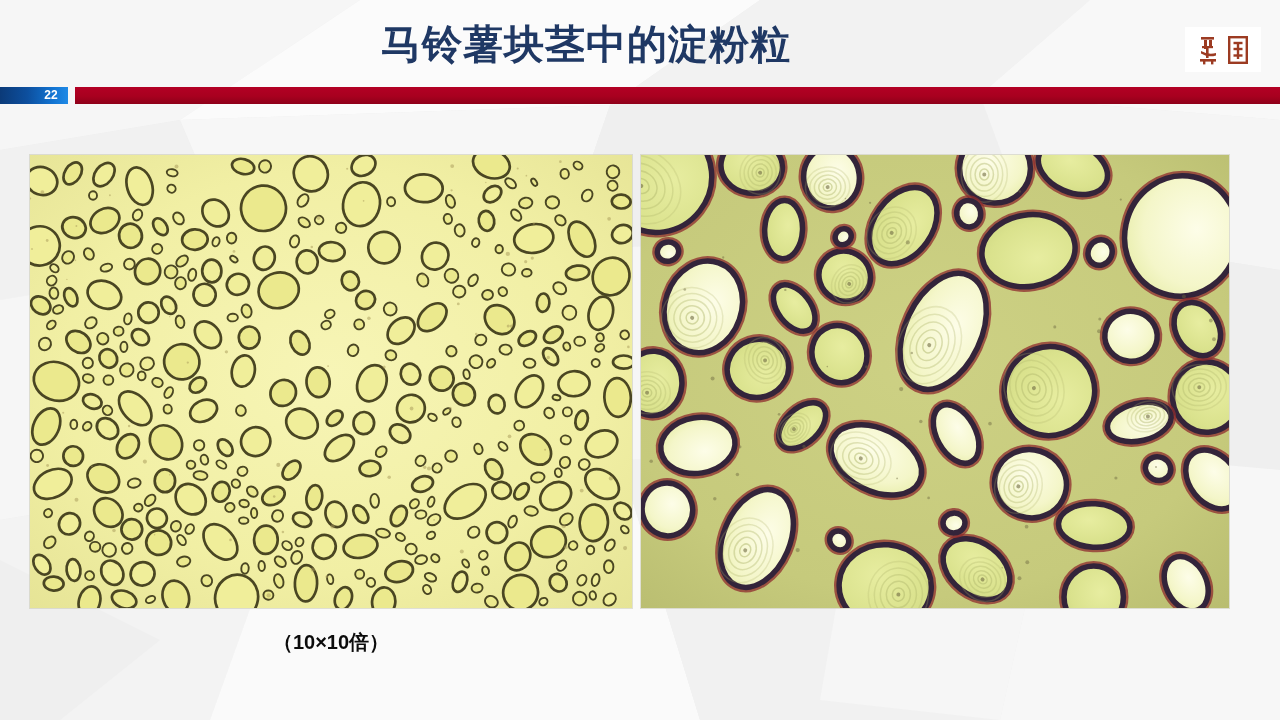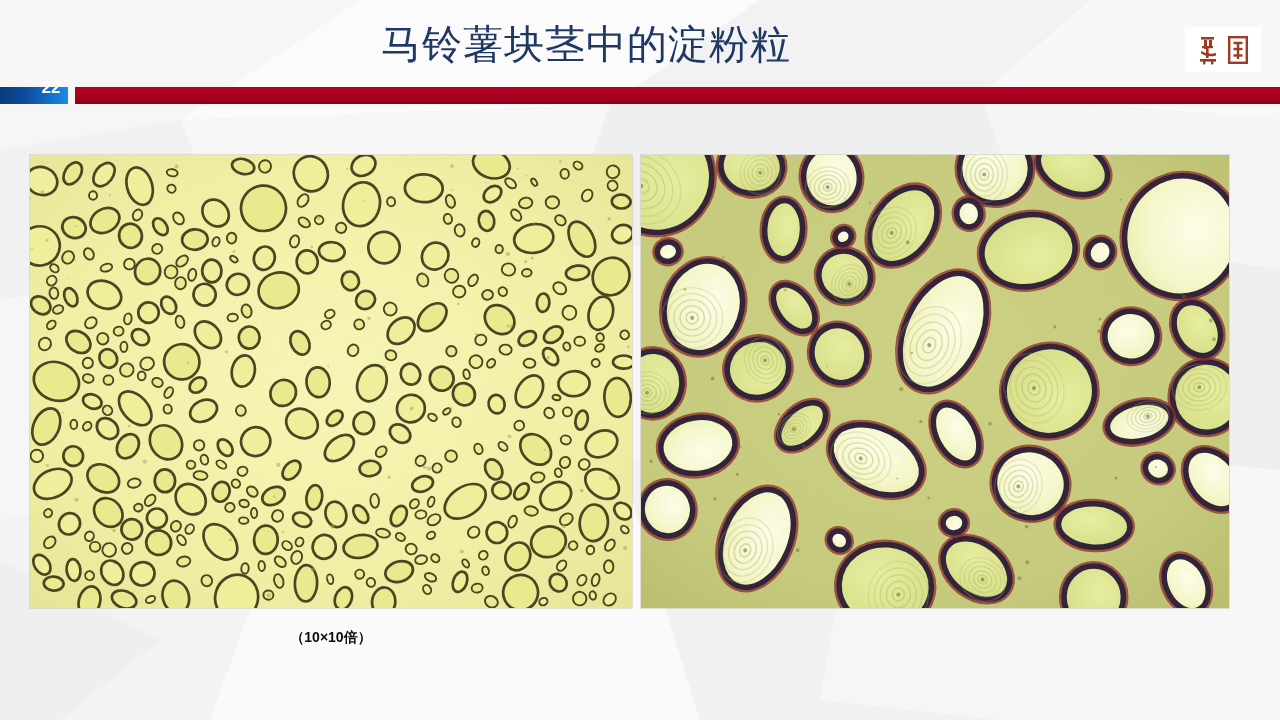--- a/index.html
+++ b/index.html
@@ -32,21 +32,21 @@
   }
 
   
   .title {
     position: absolute;
     left: 0;
     top: 18px;
     width: 1172px;
     text-align: center;
     font-size: 40px;
-    font-weight: normal;
+    font-weight: bold;
     letter-spacing: 1px;
     color: #1f3864;
     z-index: 6;
     line-height: 52px;
     white-space: nowrap;
   }
 
   
   .logo-box {
     position: absolute;
@@ -75,27 +75,27 @@
     left: 0;
     top: 87px;
     width: 68px;
     height: 17px;
     background: linear-gradient(90deg, #0b3a78 0%, #0d4f9e 40%, #1274d2 78%, #1f8ae6 100%);
     z-index: 6;
   }
   .page-num {
     position: absolute;
     left: 38px;
-    top: 79px;
+    top: 87px;
     width: 26px;
     height: 17px;
     line-height: 17px;
     text-align: center;
     color: #ffffff;
-    font-size: 17px;
+    font-size: 12px;
     font-weight: bold;
     z-index: 7;
   }
   .bar-red {
     position: absolute;
     left: 75px;
     top: 87px;
     width: 1205px;
     height: 17px;
     background: linear-gradient(180deg, #b30024 0%, #a8001f 55%, #8e0019 100%);
@@ -110,21 +110,21 @@
     background: #f0eea6;
     box-shadow: 0 0 0 1px rgba(200,200,180,0.55);
   }
   #panel-left  { left: 30px;  top: 155px; width: 602px; height: 453px; }
   #panel-right { left: 641px; top: 155px; width: 588px; height: 453px; }
   .panel svg { display: block; width: 100%; height: 100%; }
 
   .caption {
     position: absolute;
     z-index: 6;
-    font-size: 14px;
+    font-size: 20px;
     font-weight: bold;
     color: #0b0b0b;
     text-align: center;
     white-space: nowrap;
   }
   #caption-left  { left: 30px;  top: 629px; width: 602px; }
   #caption-right { left: 641px; top: 629px; width: 588px; }
 </style>
 </head>
 <body>

